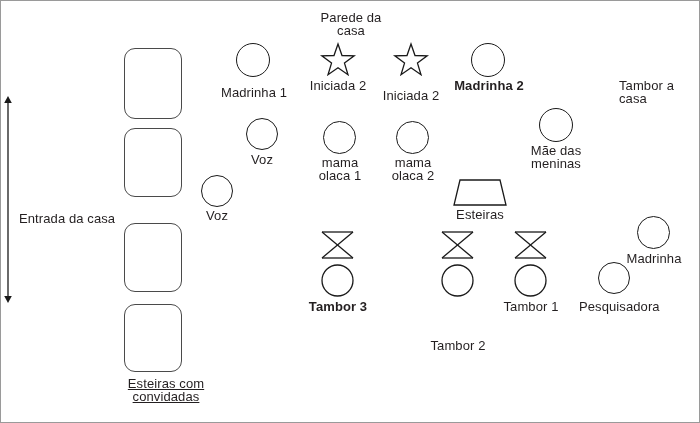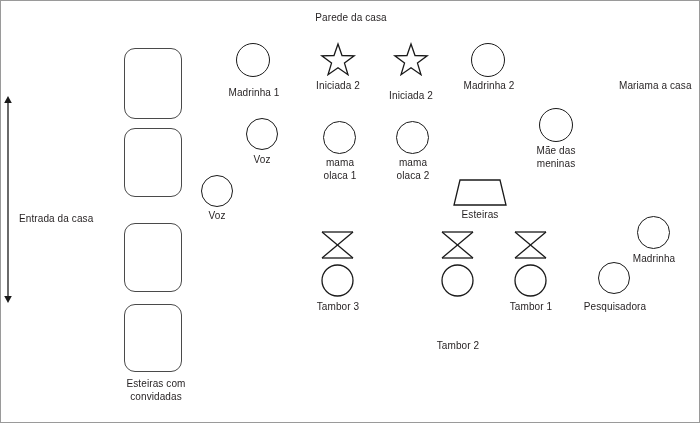--- a/index.html
+++ b/index.html
@@ -12,21 +12,21 @@
     width: 700px;
     height: 423px;
     background: #ffffff;
     border: 1px solid #9a9a9a;
     box-sizing: border-box;
     font-family: "Liberation Sans", sans-serif;
     overflow: hidden;
   }
   .lbl {
     position: absolute;
-    font-size: 10px;
+    font-size: 13px;
     color: #231f20;
     line-height: 13px;
     white-space: pre-line;
     text-align: center;
     letter-spacing: 0.1px;
   }
   .lbl.left {
     text-align: left;
   }
   .shape {
@@ -53,37 +53,37 @@
 </style>
 </head>
 <body>
 
 <div id="canvas">
 
   <div class="lbl" id="label-top" style="left: 305px; top: 10px; width: 90px;">Parede da casa</div>
 
   <div class="lbl left" id="label-left" style="left: 18px; top: 211px;">Entrada da casa</div>
 
-  <div class="lbl left" id="label-right" style="left: 618px; top: 78px;">Mariama a casa</div>
+  <div class="lbl left" id="label-right" style="left: 618px; top: 78px;">Tambor a casa</div>
 
   <div class="arrow-line" id="entrance-arrow" style="left: 1px; top: 94px;">
       <svg width="14" height="209">
         <line x1="6" y1="6" x2="6" y2="203" stroke="#1a1a1a" stroke-width="1.3"></line>
         <polygon points="6,1 2.2,8 9.8,8" fill="#1a1a1a"></polygon>
         <polygon points="6,208 2.2,201 9.8,201" fill="#1a1a1a"></polygon>
       </svg>
     </div>
 
   <div id="mats-layer">
       <div class="rrect" style="left: 123px; top: 47px; width: 58px; height: 71px; border-color: rgb(74, 74, 74);"></div>
       <div class="rrect" style="left: 123px; top: 127px; width: 58px; height: 69px; border-color: rgb(74, 74, 74);"></div>
       <div class="rrect" style="left: 123px; top: 222px; width: 58px; height: 69px; border-color: rgb(74, 74, 74);"></div>
       <div class="rrect" style="left: 123px; top: 303px; width: 58px; height: 68px; border-color: rgb(74, 74, 74);"></div>
     </div>
-  <div class="lbl" id="label-mats" style="left: 113px; top: 376px; width: 84px;">Esteiras com
+  <div class="lbl" id="label-mats" style="left: 123px; top: 376px; width: 84px; text-decoration: underline;">Esteiras com
 convidadas</div>
 
   <div id="nodes-layer">
       <div class="shape" style="left: 235px; top: 42px; width: 34px; height: 34px;">
         <div class="circle" style="left: 0px; top: 0px; width: 34px; height: 34px;"></div>
       </div>
       <div class="lbl" style="left: 218px; top: 85px; width: 70px;">Madrinha 1</div>
       <div class="shape" style="left: 319px; top: 42px; width: 36px; height: 34px;">
         <svg width="36" height="34">
           <polygon points="18.00,1.00 22.00,12.50 34.17,12.75 24.47,20.10 27.99,31.75 18.00,24.80 8.01,31.75 11.53,20.10 1.83,12.75 14.00,12.50" fill="none" stroke="#1a1a1a" stroke-width="1.3" stroke-linejoin="miter"></polygon>
@@ -92,21 +92,21 @@
       <div class="lbl" style="left: 302px; top: 78px; width: 70px;">Iniciada 2</div>
       <div class="shape" style="left: 392px; top: 42px; width: 36px; height: 34px;">
         <svg width="36" height="34">
           <polygon points="18.00,1.00 22.00,12.50 34.17,12.75 24.47,20.10 27.99,31.75 18.00,24.80 8.01,31.75 11.53,20.10 1.83,12.75 14.00,12.50" fill="none" stroke="#1a1a1a" stroke-width="1.3" stroke-linejoin="miter"></polygon>
         </svg>
       </div>
       <div class="lbl" style="left: 375px; top: 88px; width: 70px;">Iniciada 2</div>
       <div class="shape" style="left: 470px; top: 42px; width: 34px; height: 34px;">
         <div class="circle" style="left: 0px; top: 0px; width: 34px; height: 34px;"></div>
       </div>
-      <div class="lbl" style="left: 452px; top: 78px; width: 72px;">Madrinha 2</div>
+      <div class="lbl" style="left: 452px; top: 78px; width: 72px; font-weight: bold;">Madrinha 2</div>
       <div class="shape" style="left: 245px; top: 117px; width: 32px; height: 32px;">
         <div class="circle" style="left: 0px; top: 0px; width: 32px; height: 32px;"></div>
       </div>
       <div class="lbl" style="left: 231px; top: 152px; width: 60px;">Voz</div>
       <div class="shape" style="left: 322px; top: 120px; width: 33px; height: 33px;">
         <div class="circle" style="left: 0px; top: 0px; width: 33px; height: 33px;"></div>
       </div>
       <div class="lbl" style="left: 303px; top: 155px; width: 72px;">mama
 olaca 1</div>
       <div class="shape" style="left: 395px; top: 120px; width: 33px; height: 33px;">
@@ -131,21 +131,21 @@
       <div class="lbl" style="left: 444px; top: 207px; width: 70px;">Esteiras</div>
       <div class="shape" style="left: 320px; top: 230px; width: 33px; height: 65px;">
         <svg width="33" height="65">
           <line x1="1" y1="1" x2="32" y2="1" stroke="#1a1a1a" stroke-width="1.3"></line>
           <line x1="1" y1="27" x2="32" y2="27" stroke="#1a1a1a" stroke-width="1.3"></line>
           <line x1="1" y1="1" x2="32" y2="27" stroke="#1a1a1a" stroke-width="1.3"></line>
           <line x1="32" y1="1" x2="1" y2="27" stroke="#1a1a1a" stroke-width="1.3"></line>
           <circle cx="16.5" cy="49.5" r="15.5" fill="none" stroke="#1a1a1a" stroke-width="1.3"></circle>
         </svg>
       </div>
-      <div class="lbl" style="left: 302px; top: 299px; width: 70px;">Tambor 3</div>
+      <div class="lbl" style="left: 302px; top: 299px; width: 70px; font-weight: bold;">Tambor 3</div>
       <div class="shape" style="left: 440px; top: 230px; width: 33px; height: 65px;">
         <svg width="33" height="65">
           <line x1="1" y1="1" x2="32" y2="1" stroke="#1a1a1a" stroke-width="1.3"></line>
           <line x1="1" y1="27" x2="32" y2="27" stroke="#1a1a1a" stroke-width="1.3"></line>
           <line x1="1" y1="1" x2="32" y2="27" stroke="#1a1a1a" stroke-width="1.3"></line>
           <line x1="32" y1="1" x2="1" y2="27" stroke="#1a1a1a" stroke-width="1.3"></line>
           <circle cx="16.5" cy="49.5" r="15.5" fill="none" stroke="#1a1a1a" stroke-width="1.3"></circle>
         </svg>
       </div>
       <div class="lbl" style="left: 422px; top: 299px; width: 70px; margin-top: 39px;">Tambor 2</div>

